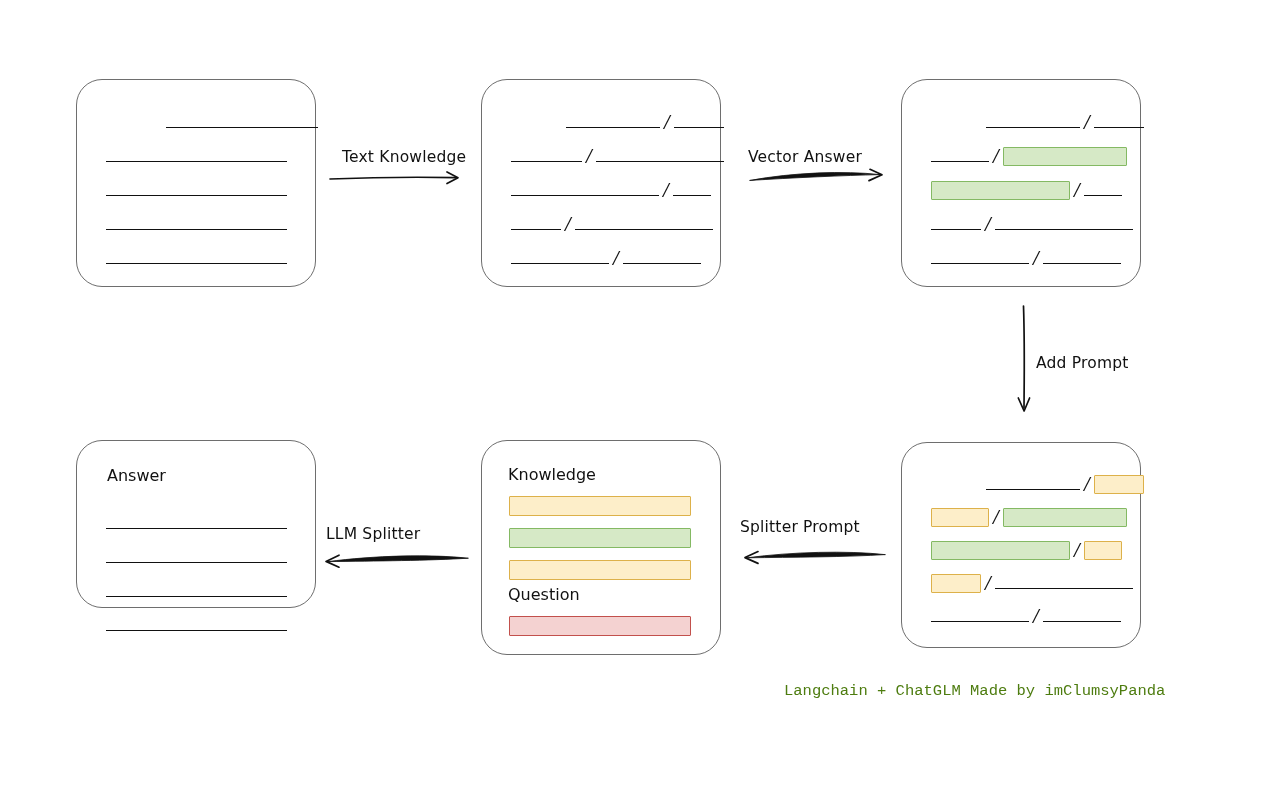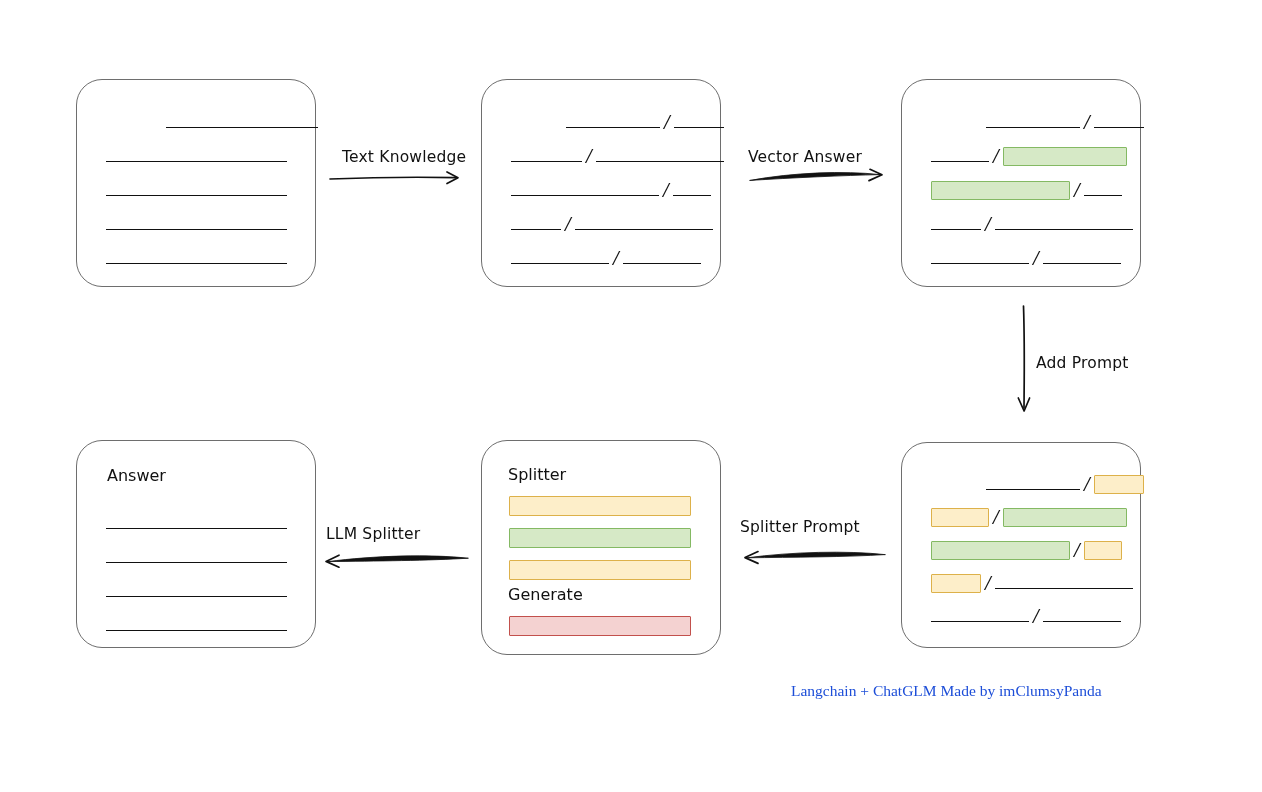--- a/index.html
+++ b/index.html
@@ -102,25 +102,24 @@
   }
   .card-title {
     position: absolute;
     font-family: "DejaVu Sans", sans-serif;
     font-size: 16px;
     color: #111111;
     white-space: nowrap;
   }
   .caption {
     position: absolute;
-    font-family: Liberation Serif, serif;
+    font-family: Liberation Mono, monospace;
     font-size: 15.5px;
-    color: #1d4ed8;
+    color: #4d7c0f;
     white-space: nowrap;
-    margin-left: 7px;
   }
 
   
   .arrow-svg {
     position: absolute;
     overflow: visible;
   }
   .arrow-svg path,
   .arrow-svg polyline {
     fill: none;
@@ -248,32 +247,32 @@
         </div>
         <div class="row" style="top: 165px; left: 29px; right: 29px;">
           <span class="seg" style="width: 98px;"></span>
           <span class="slash">/</span>
           <span class="seg" style="width: 78px;"></span>
         </div>
       </div>
   </div>
 
   <div class="card" id="card-prompt" style="left:481px; top:440px; width:240px; height:215px;">
-    <div class="card-title" style="left:26px; top:24px;">Splitter</div>
+    <div class="card-title" style="left:26px; top:24px;">Knowledge</div>
 
     <div class="bar yellow" style="left:27px; top:55px; width:182px;"></div>
     <div class="bar green" style="left:27px; top:87px; width:182px;"></div>
     <div class="bar yellow" style="left:27px; top:119px; width:182px;"></div>
 
-    <div class="card-title" style="left:26px; top:144px;">Generate</div>
+    <div class="card-title" style="left:26px; top:144px;">Question</div>
 
     <div class="bar red" style="left:27px; top:175px; width:182px;"></div>
   </div>
 
-  <div class="card" id="card-answer" style="left:76px; top:440px; width:240px; height:208px;">
+  <div class="card" id="card-answer" style="left:76px; top:440px; width:240px; height:168px;">
     <div class="card-title" style="left:30px; top:25px;">Answer</div>
     <div class="rows">
         <div class="row" style="top: 74px; left: 29px; right: 29px;">
           <span class="seg" style="width: 181px;"></span>
         </div>
         <div class="row" style="top: 108px; left: 29px; right: 29px;">
           <span class="seg" style="width: 181px;"></span>
         </div>
         <div class="row" style="top: 142px; left: 29px; right: 29px;">
           <span class="seg" style="width: 181px;"></span>

